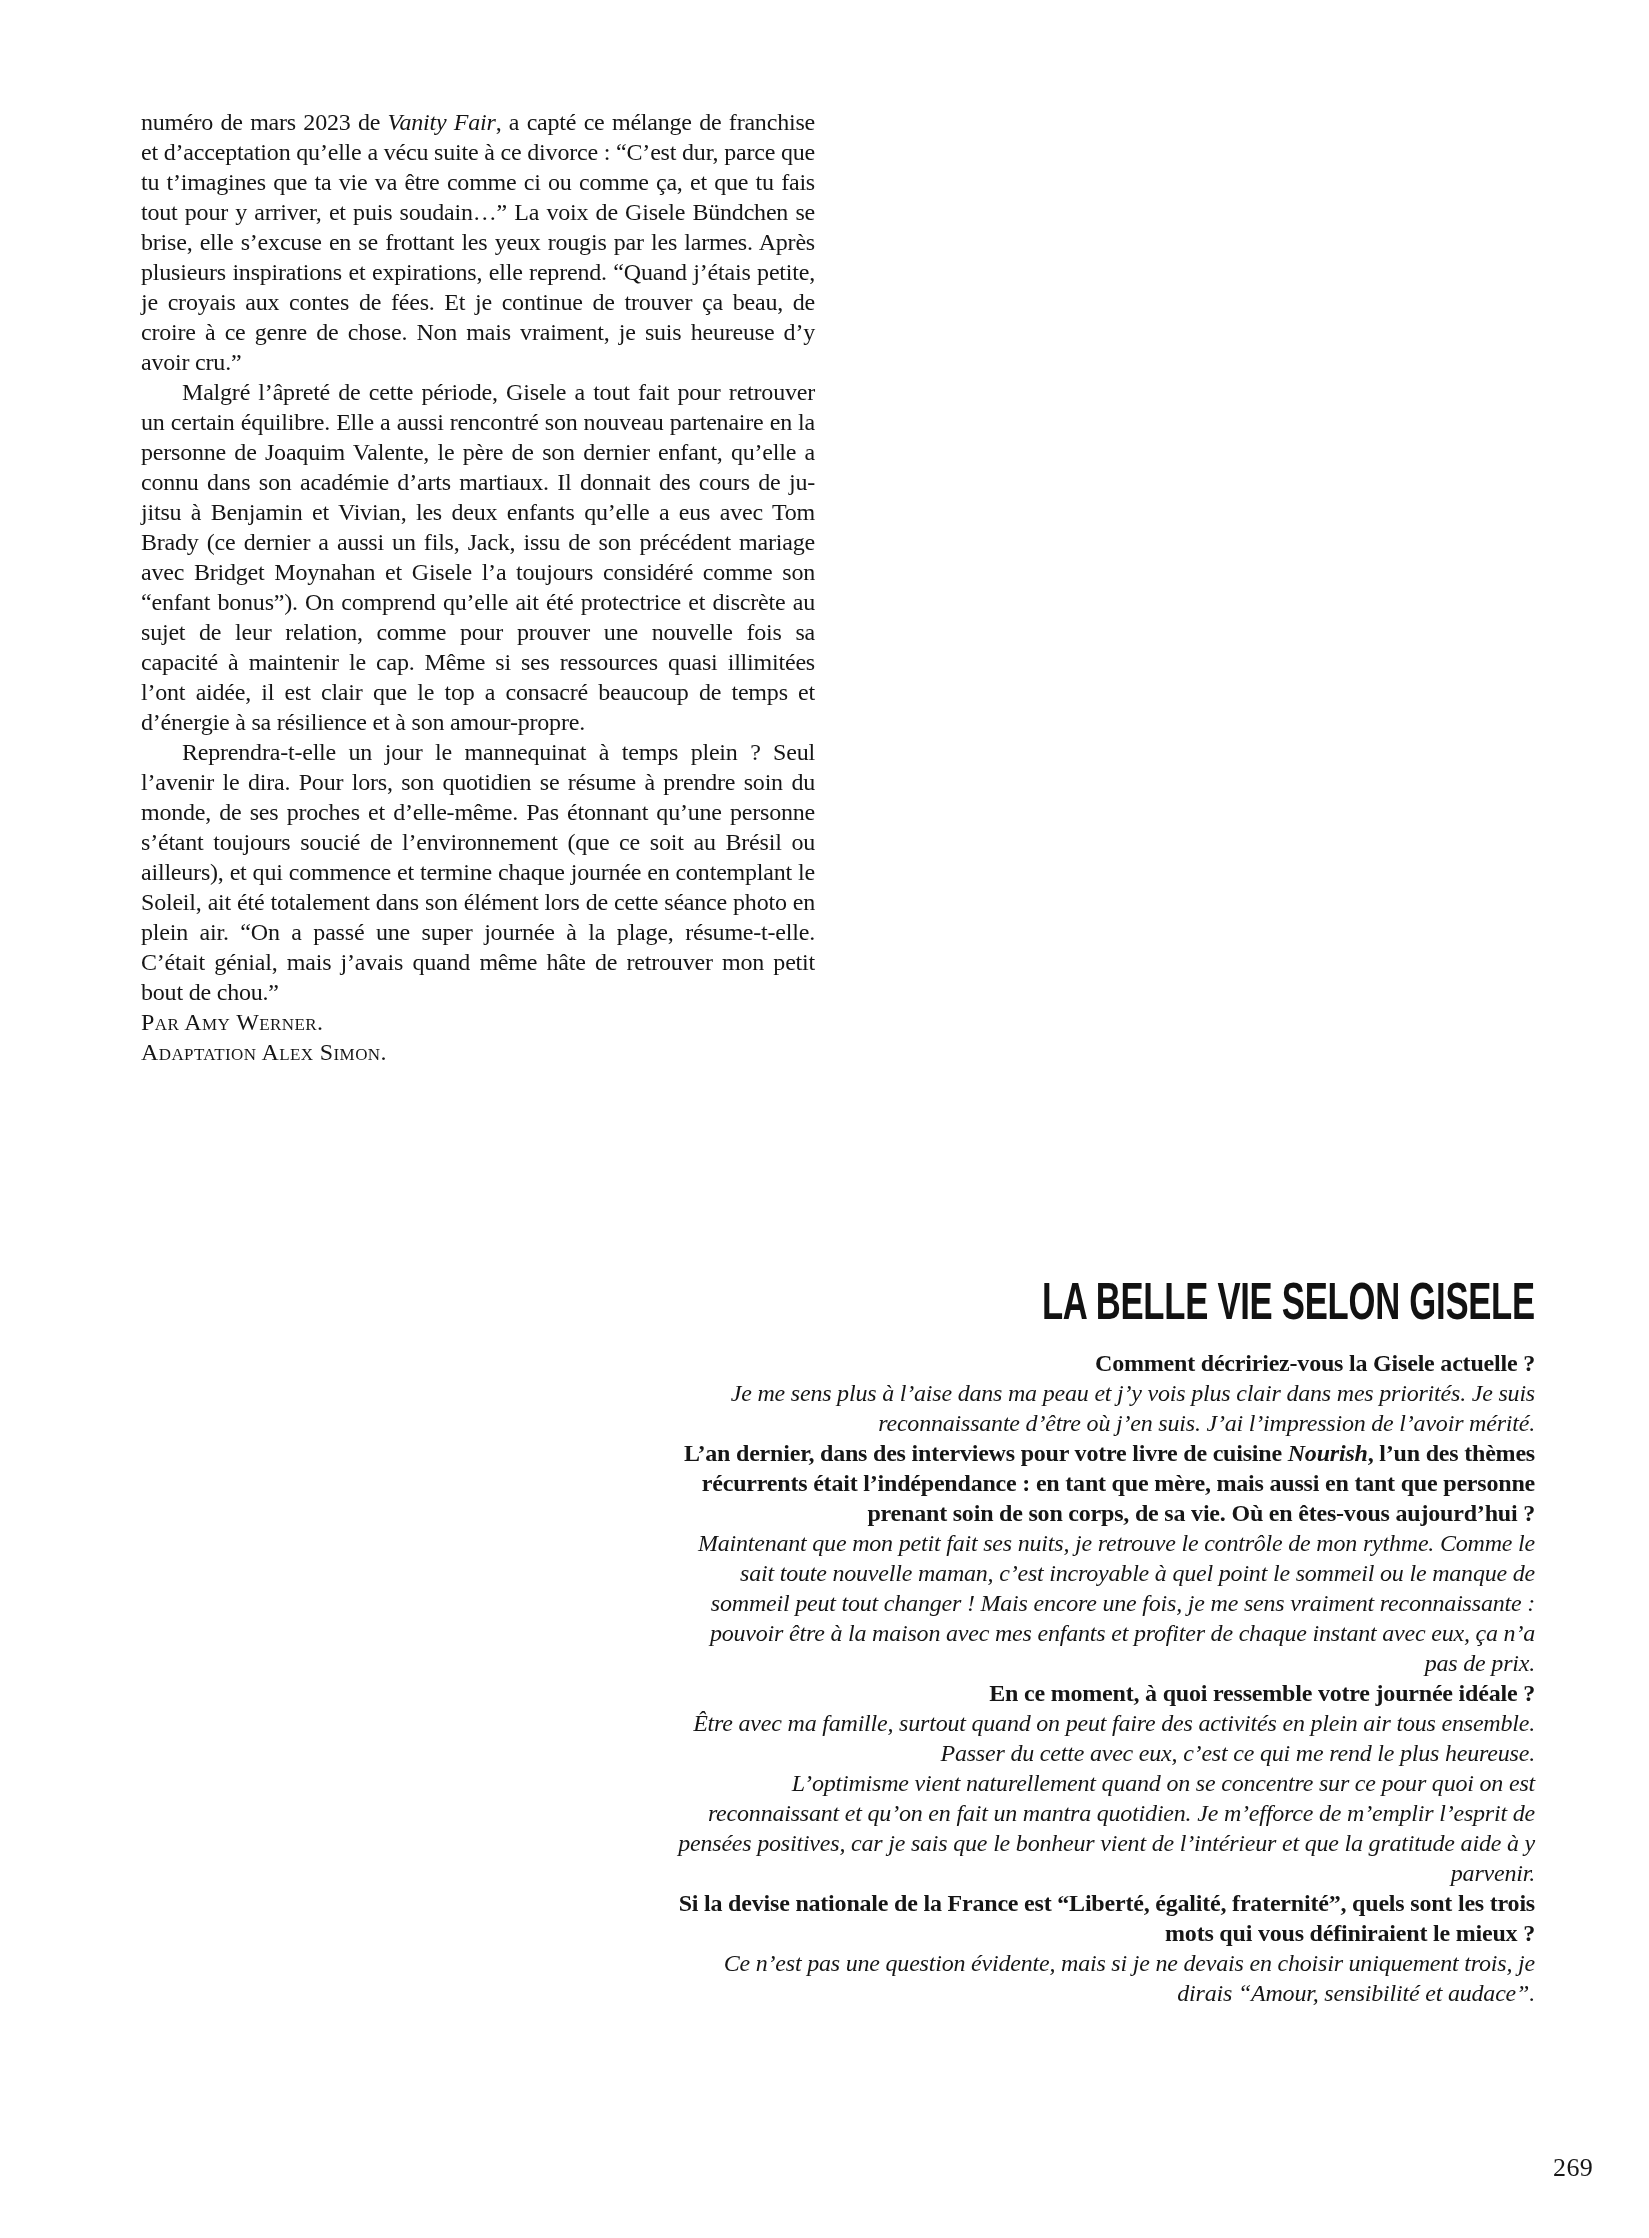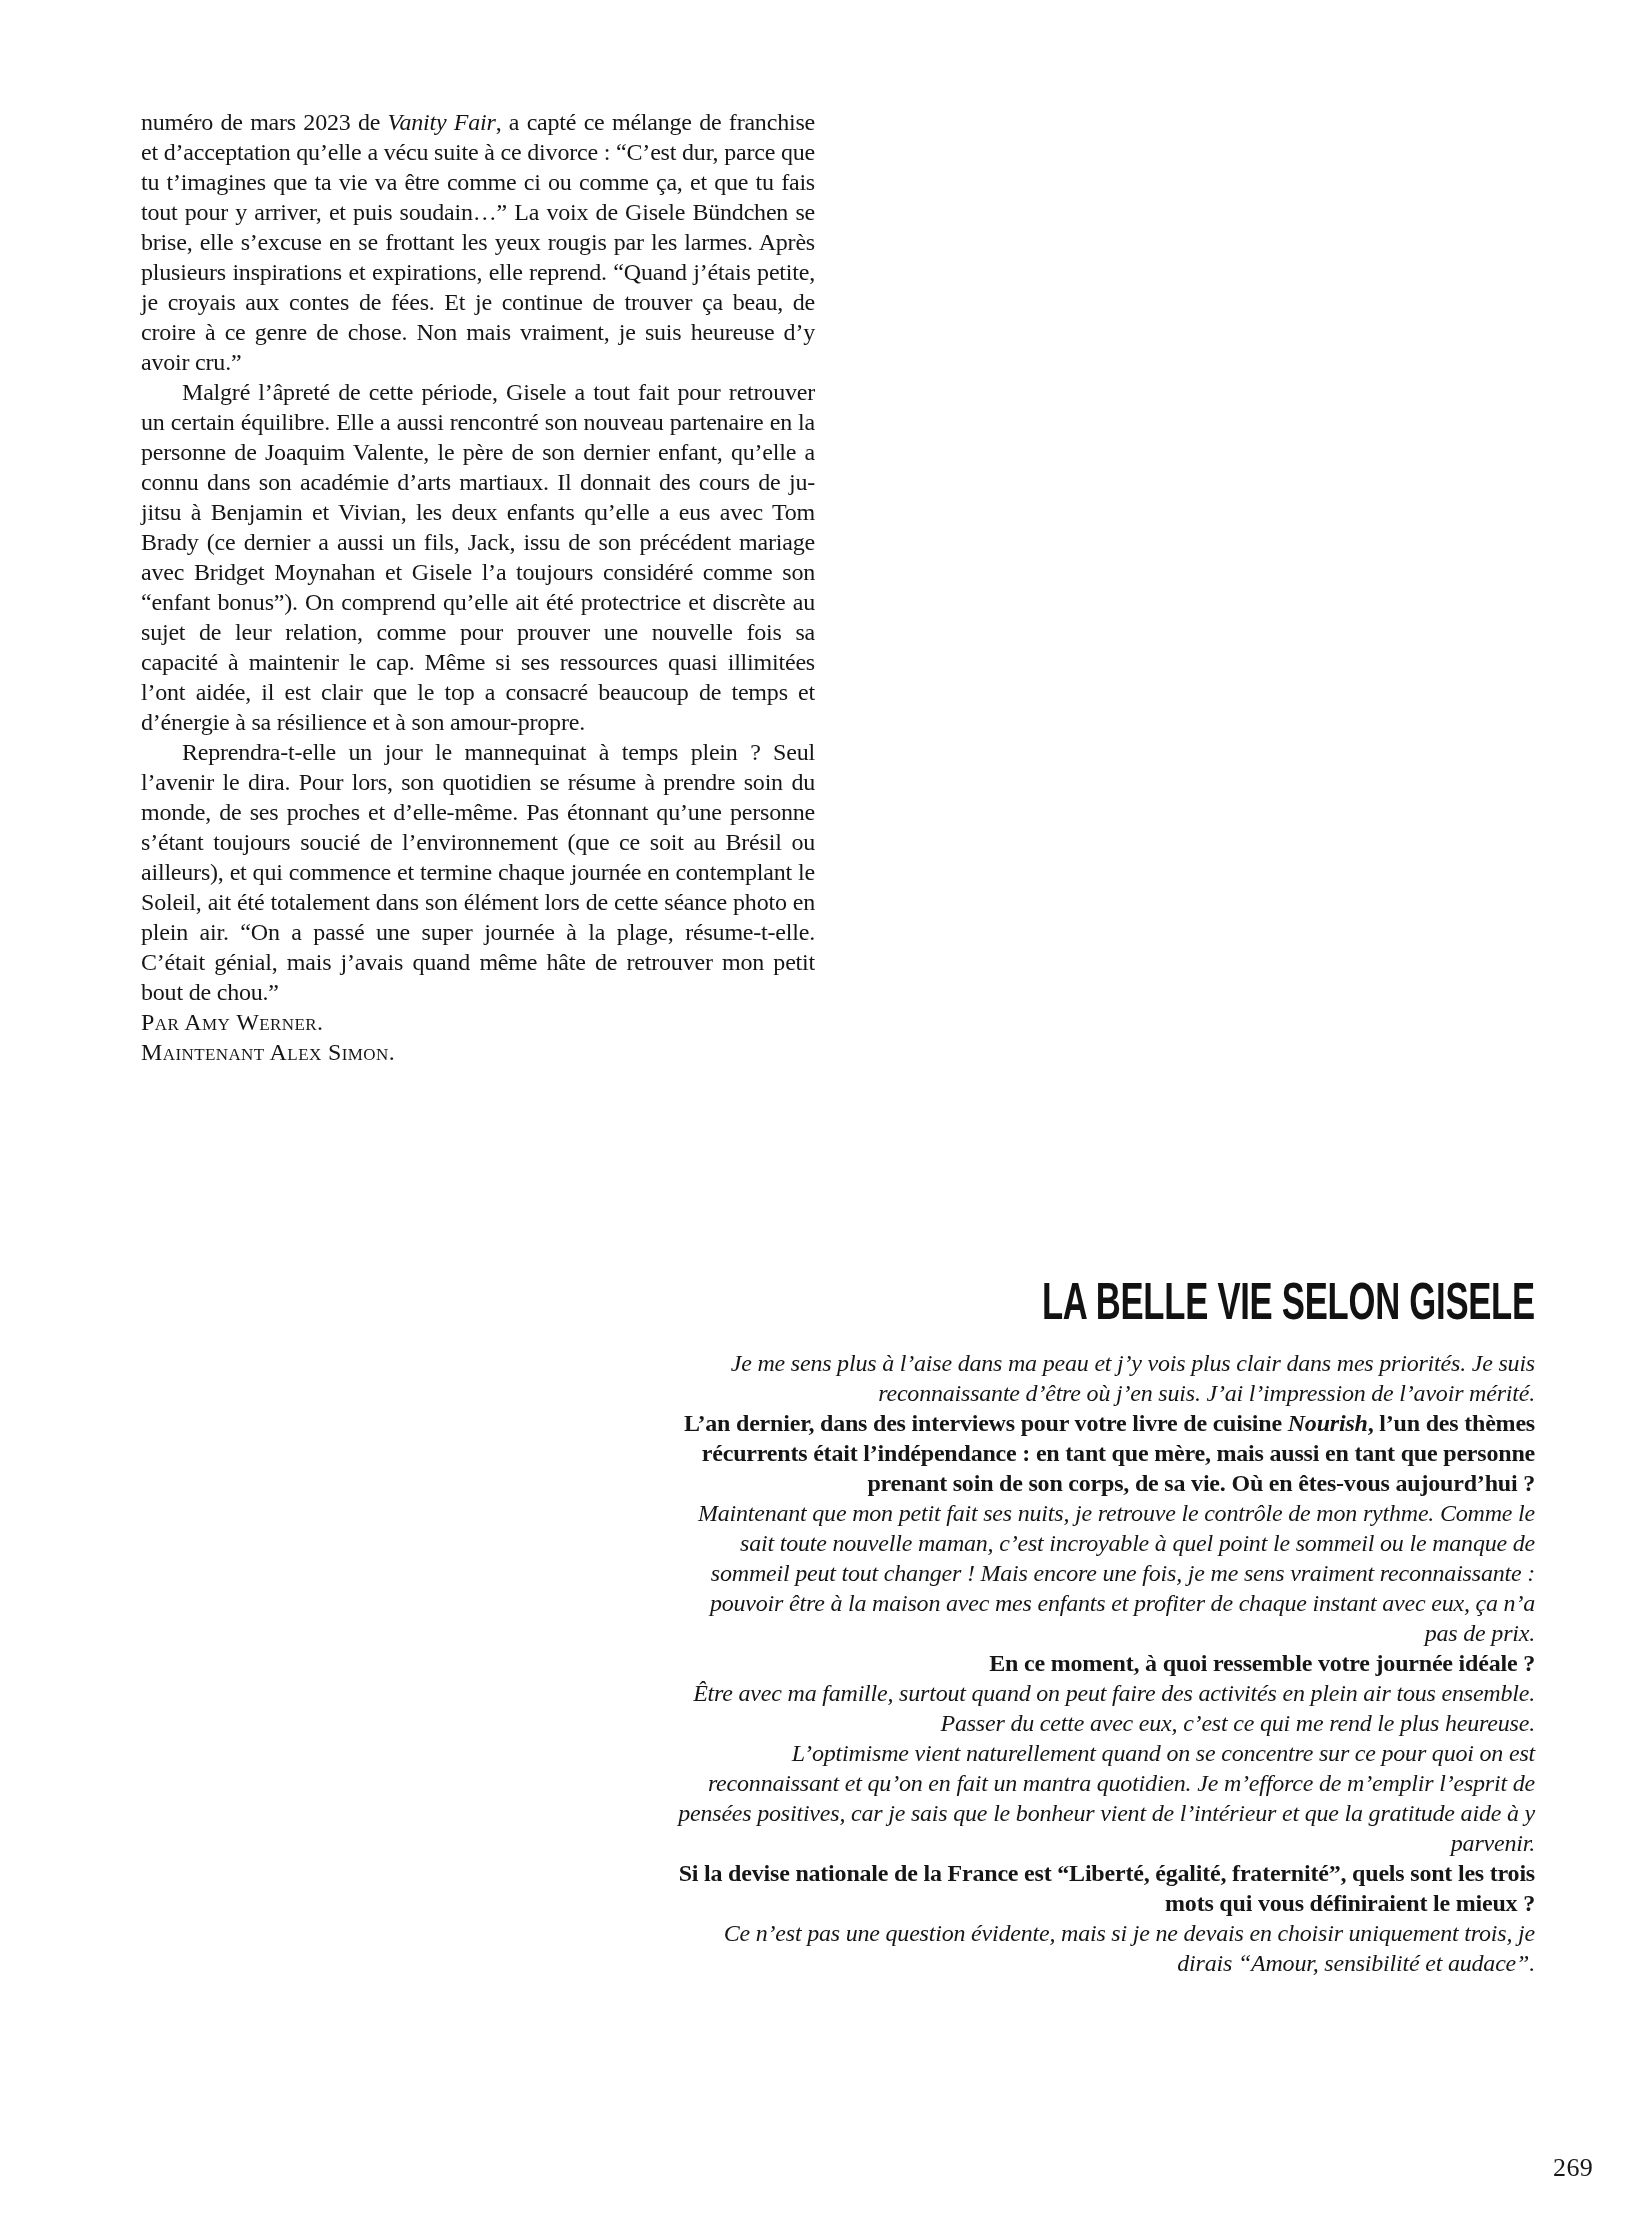--- a/index.html
+++ b/index.html
@@ -65,26 +65,27 @@
 </head>
 <body>
 
 <div class="page">
 
   <section class="article">
     <p><span>numéro de mars 2023 de </span><em>Vanity Fair</em><span>, a capté ce mélange de franchise et d’acceptation qu’elle a vécu suite à ce divorce&nbsp;: “C’est dur, parce que tu t’imagines que ta vie va être comme ci ou comme ça, et que tu fais tout pour y arriver, et puis soudain…” La voix de Gisele Bündchen se brise, elle s’excuse en se frottant les yeux rougis par les larmes. Après plusieurs inspirations et expirations, elle reprend. “Quand j’étais petite, je croyais aux contes de fées. Et je continue de trouver ça beau, de croire à ce genre de chose. Non mais vraiment, je suis heureuse d’y avoir cru.”</span></p>
     <p class="indent">Malgré l’âpreté de cette période, Gisele a tout fait pour retrouver un certain équilibre. Elle a aussi rencontré son nouveau partenaire en la personne de Joaquim Valente, le père de son dernier enfant, qu’elle a connu dans son académie d’arts martiaux. Il donnait des cours de ju-jitsu à Benjamin et Vivian, les deux enfants qu’elle a eus avec Tom Brady (ce dernier a aussi un fils, Jack, issu de son précédent mariage avec Bridget Moynahan et Gisele l’a toujours considéré comme son “enfant bonus”). On comprend qu’elle ait été protectrice et discrète au sujet de leur relation, comme pour prouver une nouvelle fois sa capacité à maintenir le cap. Même si ses ressources quasi illimitées l’ont aidée, il est clair que le top a consacré beaucoup de temps et d’énergie à sa résilience et à son amour-propre.</p>
     <p class="indent">Reprendra-t-elle un jour le mannequinat à temps plein&nbsp;? Seul l’avenir le dira. Pour lors, son quotidien se résume à prendre soin du monde, de ses proches et d’elle-même. Pas étonnant qu’une personne s’étant toujours soucié de l’environnement (que ce soit au Brésil ou ailleurs), et qui commence et termine chaque journée en contemplant le Soleil, ait été totalement dans son élément lors de cette séance photo en plein air. “On a passé une super journée à la plage, résume-t-elle. C’était génial, mais j’avais quand même hâte de retrouver mon petit bout de chou.”</p>
     <p class="byline">Par Amy Werner.</p>
-    <p class="byline">Maintenant Alex Simon.</p>
+    <p class="byline">Adaptation Alex Simon.</p>
   </section>
 
   <section class="interview">
     <h1 class="interview-title"><span class="condense">LA BELLE VIE SELON GISELE</span></h1>
 
+    <p class="q">Comment décririez-vous la Gisele actuelle&nbsp;?</p>
     <p class="a">Je me sens plus à l’aise dans ma peau et j’y vois plus clair dans mes priorités. Je suis reconnaissante d’être où j’en suis. J’ai l’impression de l’avoir mérité.</p>
 
     <p class="q"><span>L’an dernier, dans des interviews pour votre livre de cuisine </span><em>Nourish</em><span>, l’un des thèmes récurrents était l’indépendance&nbsp;: en tant que mère, mais aussi en tant que personne prenant soin de son corps, de sa vie. Où en êtes-vous aujourd’hui&nbsp;?</span></p>
     <p class="a">Maintenant que mon petit fait ses nuits, je retrouve le contrôle de mon rythme. Comme le sait toute nouvelle maman, c’est incroyable à quel point le sommeil ou le manque de sommeil peut tout changer&nbsp;! Mais encore une fois, je me sens vraiment reconnaissante&nbsp;: pouvoir être à la maison avec mes enfants et profiter de chaque instant avec eux, ça n’a pas de prix.</p>
 
     <p class="q">En ce moment, à quoi ressemble votre journée idéale&nbsp;?</p>
     <p class="a">Être avec ma famille, surtout quand on peut faire des activités en plein air tous ensemble. Passer du cette avec eux, c’est ce qui me rend le plus heureuse.</p>
 
     <p class="a">L’optimisme vient naturellement quand on se concentre sur ce pour quoi on est reconnaissant et qu’on en fait un mantra quotidien. Je m’efforce de m’emplir l’esprit de pensées positives, car je sais que le bonheur vient de l’intérieur et que la gratitude aide à y parvenir.</p>
 

